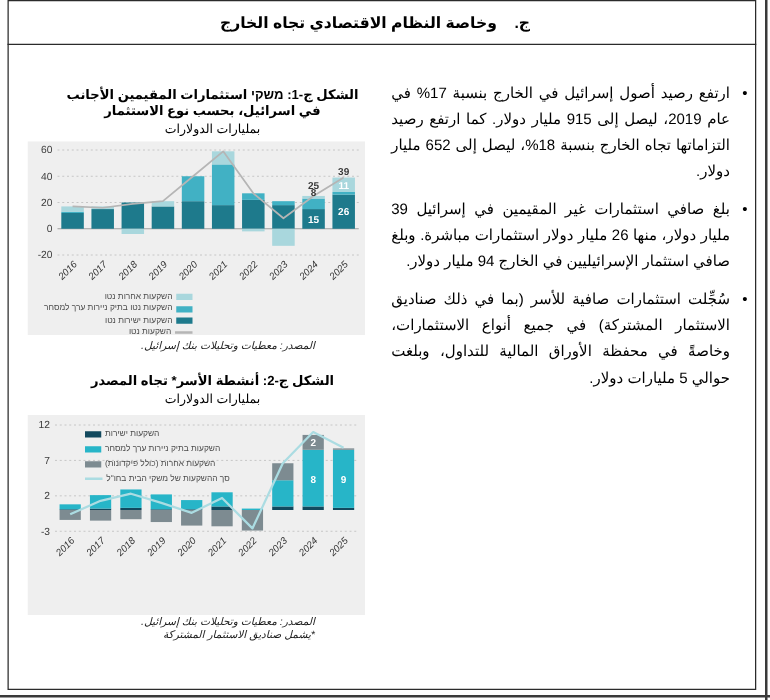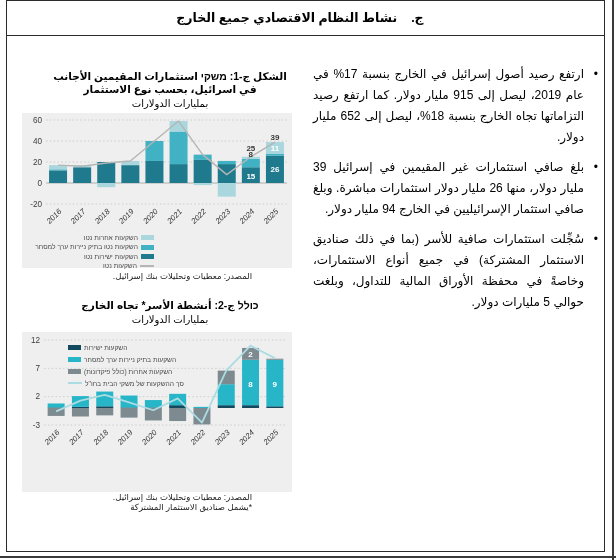--- a/index.html
+++ b/index.html
@@ -31,41 +31,41 @@
   .lg-row{display:flex;align-items:center;gap:3px;font-size:6.7px;color:#4a4a4a;
           line-height:1.1;margin-bottom:2px;white-space:nowrap;}
   .legend-2 .lg-row{margin-bottom:4.5px;}
   .lg-row.right{justify-content:flex-end;}
   .lg-m{flex:0 0 auto;}
   .lg-box{width:13px;height:5px;}
   .lg-line{width:14px;height:2px;}
 
   .src-line{position:absolute;left:20px;width:232px;direction:rtl;text-align:left;
             font-size:8.5px;color:#1c1c1c;}
-  .src-line.align-r{text-align:right;}
+  .src-line.align-r{text-align:right;font-style:italic;}
   .src1{top:271px;}
   .src2{top:492px;}
   .foot2{top:502px;}
 
   
   .bullets{position:absolute;left:313px;top:64px;width:286px;direction:rtl;font-size:12px;
            line-height:21px;}
   .bullet{position:relative;padding-right:15px;margin-bottom:9px;}
   .bullet .dot{position:absolute;right:1px;top:0;font-size:12px;}
   .btxt{text-align:justify;}
 </style>
 </head>
 <body>
 
 <div class="page">
   <div class="frame"></div>
   <div class="title-underline"></div>
 
   <div class="main-title">
-    <span>ج.</span><span class="gap"></span><span>نشاط النظام الاقتصادي جميع الخارج</span>
+    <span>ج.</span><span class="gap"></span><span>وخاصة النظام الاقتصادي تجاه الخارج</span>
   </div>
 
   <div class="fig-title fig1-title">
     <div>الشكل ج-1: משקי استثمارات المقيمين الأجانب في اسرائيل، بحسب نوع الاستثمار</div>
     <div class="fig-sub">بمليارات الدولارات</div>
   </div>
   <div class="chart-wrap chart1">
     <svg id="c1" width="270" height="155" viewBox="0 0 270 155">
         <rect x="0" y="0" width="270" height="155" fill="#efefef"></rect>
         <line x1="24" x2="265" y1="7" y2="7" stroke="#c6c6c6" stroke-width="0.8" stroke-dasharray="1.6,2.2"></line>
@@ -137,21 +137,21 @@
         </div>
         <div class="lg-row right">
           <span class="lg-t">השקעות נטו</span>
           <span class="lg-m lg-line" style="background: rgb(181, 181, 181);"></span>
         </div>
       </div>
   </div>
   <div class="src-line align-r src1">المصدر: معطيات وتحليلات بنك إسرائيل.</div>
 
   <div class="fig-title fig2-title">
-    <div>כולל ج-2: أنشطة الأسر* تجاه الخارج</div>
+    <div>الشكل ج-2: أنشطة الأسر* تجاه المصدر</div>
     <div class="fig-sub">بمليارات الدولارات</div>
   </div>
   <div class="chart-wrap chart2">
     <svg id="c2" width="270" height="160" viewBox="0 0 270 160">
         <rect x="0" y="0" width="270" height="160" fill="#efefef"></rect>
         <line x1="22" x2="265" y1="8" y2="8" stroke="#c6c6c6" stroke-width="0.8" stroke-dasharray="1.6,2.2"></line>
         <text x="18" y="10.8" text-anchor="end" font-size="8.2" fill="#3d3d3d">12</text>
         <line x1="22" x2="265" y1="36.333333333333336" y2="36.333333333333336" stroke="#c6c6c6" stroke-width="0.8" stroke-dasharray="1.6,2.2"></line>
         <text x="18" y="39.13333333333333" text-anchor="end" font-size="8.2" fill="#3d3d3d">7</text>
         <line x1="22" x2="265" y1="64.66666666666667" y2="64.66666666666667" stroke="#c6c6c6" stroke-width="0.8" stroke-dasharray="1.6,2.2"></line>

